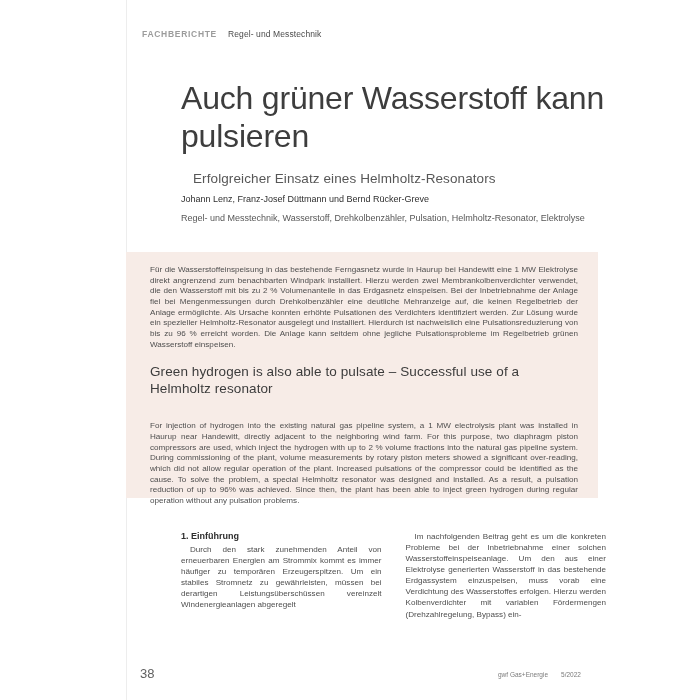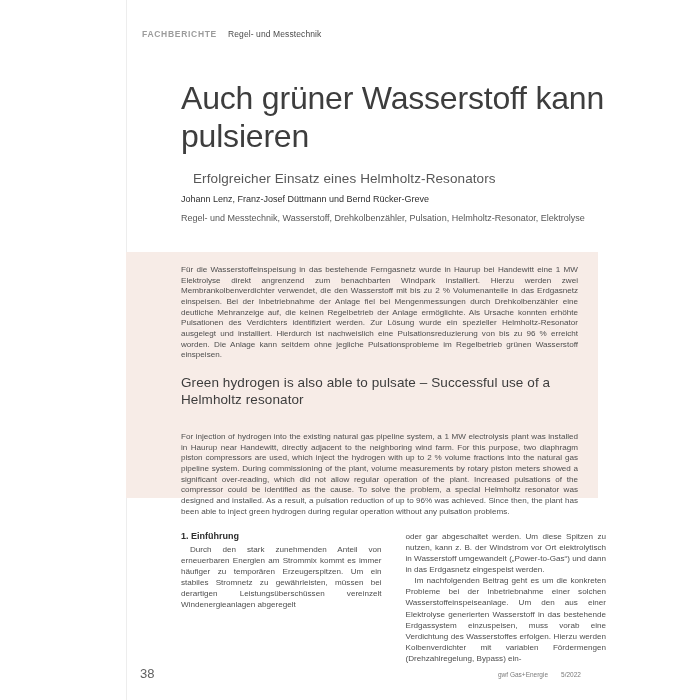--- a/index.html
+++ b/index.html
@@ -20,21 +20,21 @@
   }
   .subtitle{
     position:absolute;left:181px;top:159px;margin:12px;
     font-size:13.5px;font-weight:300;color:#575757;letter-spacing:0.1px;
   }
   .authors{position:absolute;left:181px;top:194px;font-size:9px;font-weight:400;color:#2f2f2f;}
   .keywords{position:absolute;left:181px;top:213px;font-size:9px;color:#575757;}
 
   .abstract-box{
     position:absolute;left:126px;top:252px;width:472px;height:246px;
-    background:#f7ece7;box-sizing:border-box;padding:13px 20px 0 55px;
+    background:#f7ece7;box-sizing:border-box;padding:13px 20px 0 24px;
   }
   .abstract-de,.abstract-en{
     margin:0;font-size:8.1px;line-height:1.32;text-align:justify;color:#4e4e4e;
   }
   .english-title{
     margin:14px 0 0 0;max-width:392px;
     font-size:13.5px;font-weight:400;color:#3c3c3c;line-height:1.22;letter-spacing:0.1px;
   }
   .abstract-en{margin-top:24px;}
 
@@ -72,21 +72,20 @@
     <h3 class="english-title">Green hydrogen is also able to pulsate – Successful use of a Helmholtz resonator</h3>
     <p class="abstract-en">For injection of hydrogen into the existing natural gas pipeline system, a 1 MW electrolysis plant was installed in Haurup near Handewitt, directly adjacent to the neighboring wind farm. For this purpose, two diaphragm piston compressors are used, which inject the hydrogen with up to 2 % volume fractions into the natural gas pipeline system. During commissioning of the plant, volume measurements by rotary piston meters showed a significant over-reading, which did not allow regular operation of the plant. Increased pulsations of the compressor could be identified as the cause. To solve the problem, a special Helmholtz resonator was designed and installed. As a result, a pulsation reduction of up to 96% was achieved. Since then, the plant has been able to inject green hydrogen during regular operation without any pulsation problems.</p>
   </section>
 
   <section class="body-cols">
     <div class="col">
       <h4 class="section-heading">1. Einführung</h4>
       <p class="indent">Durch den stark zunehmenden Anteil von erneuerbaren Energien am Strommix kommt es immer häufiger zu temporären Erzeugerspitzen. Um ein stabiles Stromnetz zu gewährleisten, müssen bei derartigen Leistungsüberschüssen vereinzelt Windenergieanlagen abgeregelt</p>
     </div>
     <div class="col">
-      <p>oder gar abgeschaltet werden. Um diese Spitzen zu nutzen, kann z. B. der Windstrom vor Ort elektrolytisch in Wasserstoff umgewandelt („Power-to-Gas“) und dann in das Erdgasnetz eingespeist werden.</p>
       <p class="indent">Im nachfolgenden Beitrag geht es um die konkreten Probleme bei der Inbetriebnahme einer solchen Wasserstoffeinspeiseanlage. Um den aus einer Elektrolyse generierten Wasserstoff in das bestehende Erdgassystem einzuspeisen, muss vorab eine Verdichtung des Wasserstoffes erfolgen. Hierzu werden Kolbenverdichter mit variablen Fördermengen (Drehzahlregelung, Bypass) ein-</p>
     </div>
   </section>
 
   <div class="footer-page">38</div>
 
   <div class="footer-right">
     <span>gwf Gas+Energie</span><span class="issue">5/2022</span>
   </div>
 

